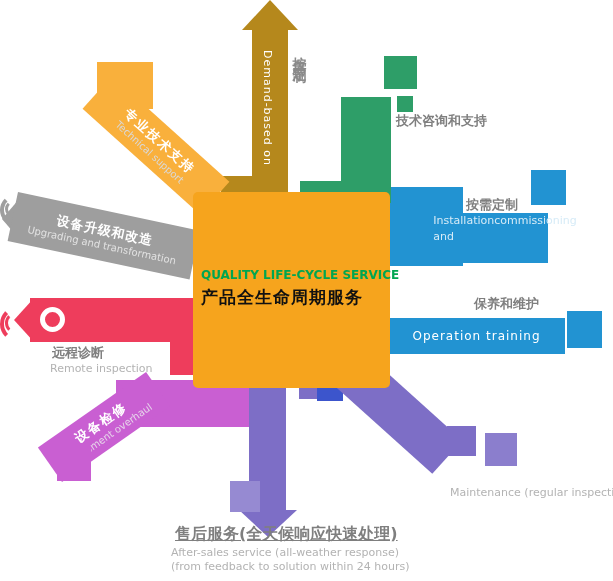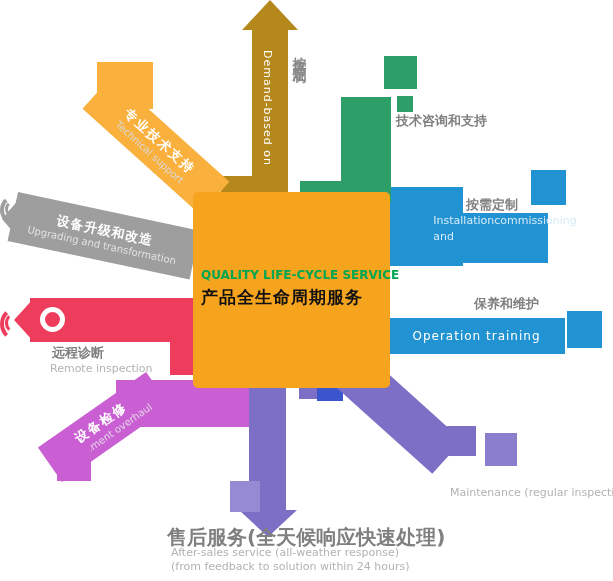--- a/index.html
+++ b/index.html
@@ -58,21 +58,21 @@
   #orchid-diag{left:62px;top:440px;width:132px;height:42px;background:#C95FD2;transform:rotate(-35deg);transform-origin:left bottom;
     display:flex;flex-direction:column;align-items:center;justify-content:center;z-index:1;}
   #orchid-diag .zh{color:#fff;font-weight:bold;font-size:13px;letter-spacing:2px;}
   #orchid-diag .en{color:#e6d4ea;font-size:10px;}
   #orchid-square{left:57px;top:447px;width:34px;height:34px;background:#C95FD2;}
 
   
   #p-bar{left:249px;top:386px;width:37px;height:126px;background:#7D6EC6;}
   #p-tri{left:239px;top:510px;width:0;height:0;border-left:29px solid transparent;border-right:29px solid transparent;border-top:27px solid #7D6EC6;}
   #p-side{left:230px;top:481px;width:30px;height:31px;background:#968AD2;}
-  #after-zh{left:167px;top:524px;font-size:20px;}
+  #after-zh{left:175px;top:524px;font-size:16px;text-decoration:underline;}
   #after-en1{left:171px;top:546px;}
   #after-en2{left:171px;top:560px;}
 
   
   #m-bar{left:342px;top:332px;width:162px;height:45px;background:#7D6EC6;transform:rotate(42deg);transform-origin:left top;}
   #m-sq1{left:447px;top:426px;width:29px;height:30px;background:#7D6EC6;}
   #m-sq2{left:485px;top:433px;width:32px;height:33px;background:#8B7ECD;}
   #m-conn{left:299px;top:373px;width:26px;height:26px;background:#7D6EC6;}
   #navy-sq{left:317px;top:377px;width:26px;height:24px;background:#3C55CC;}
   #maint-zh{left:452px;top:466px;}

